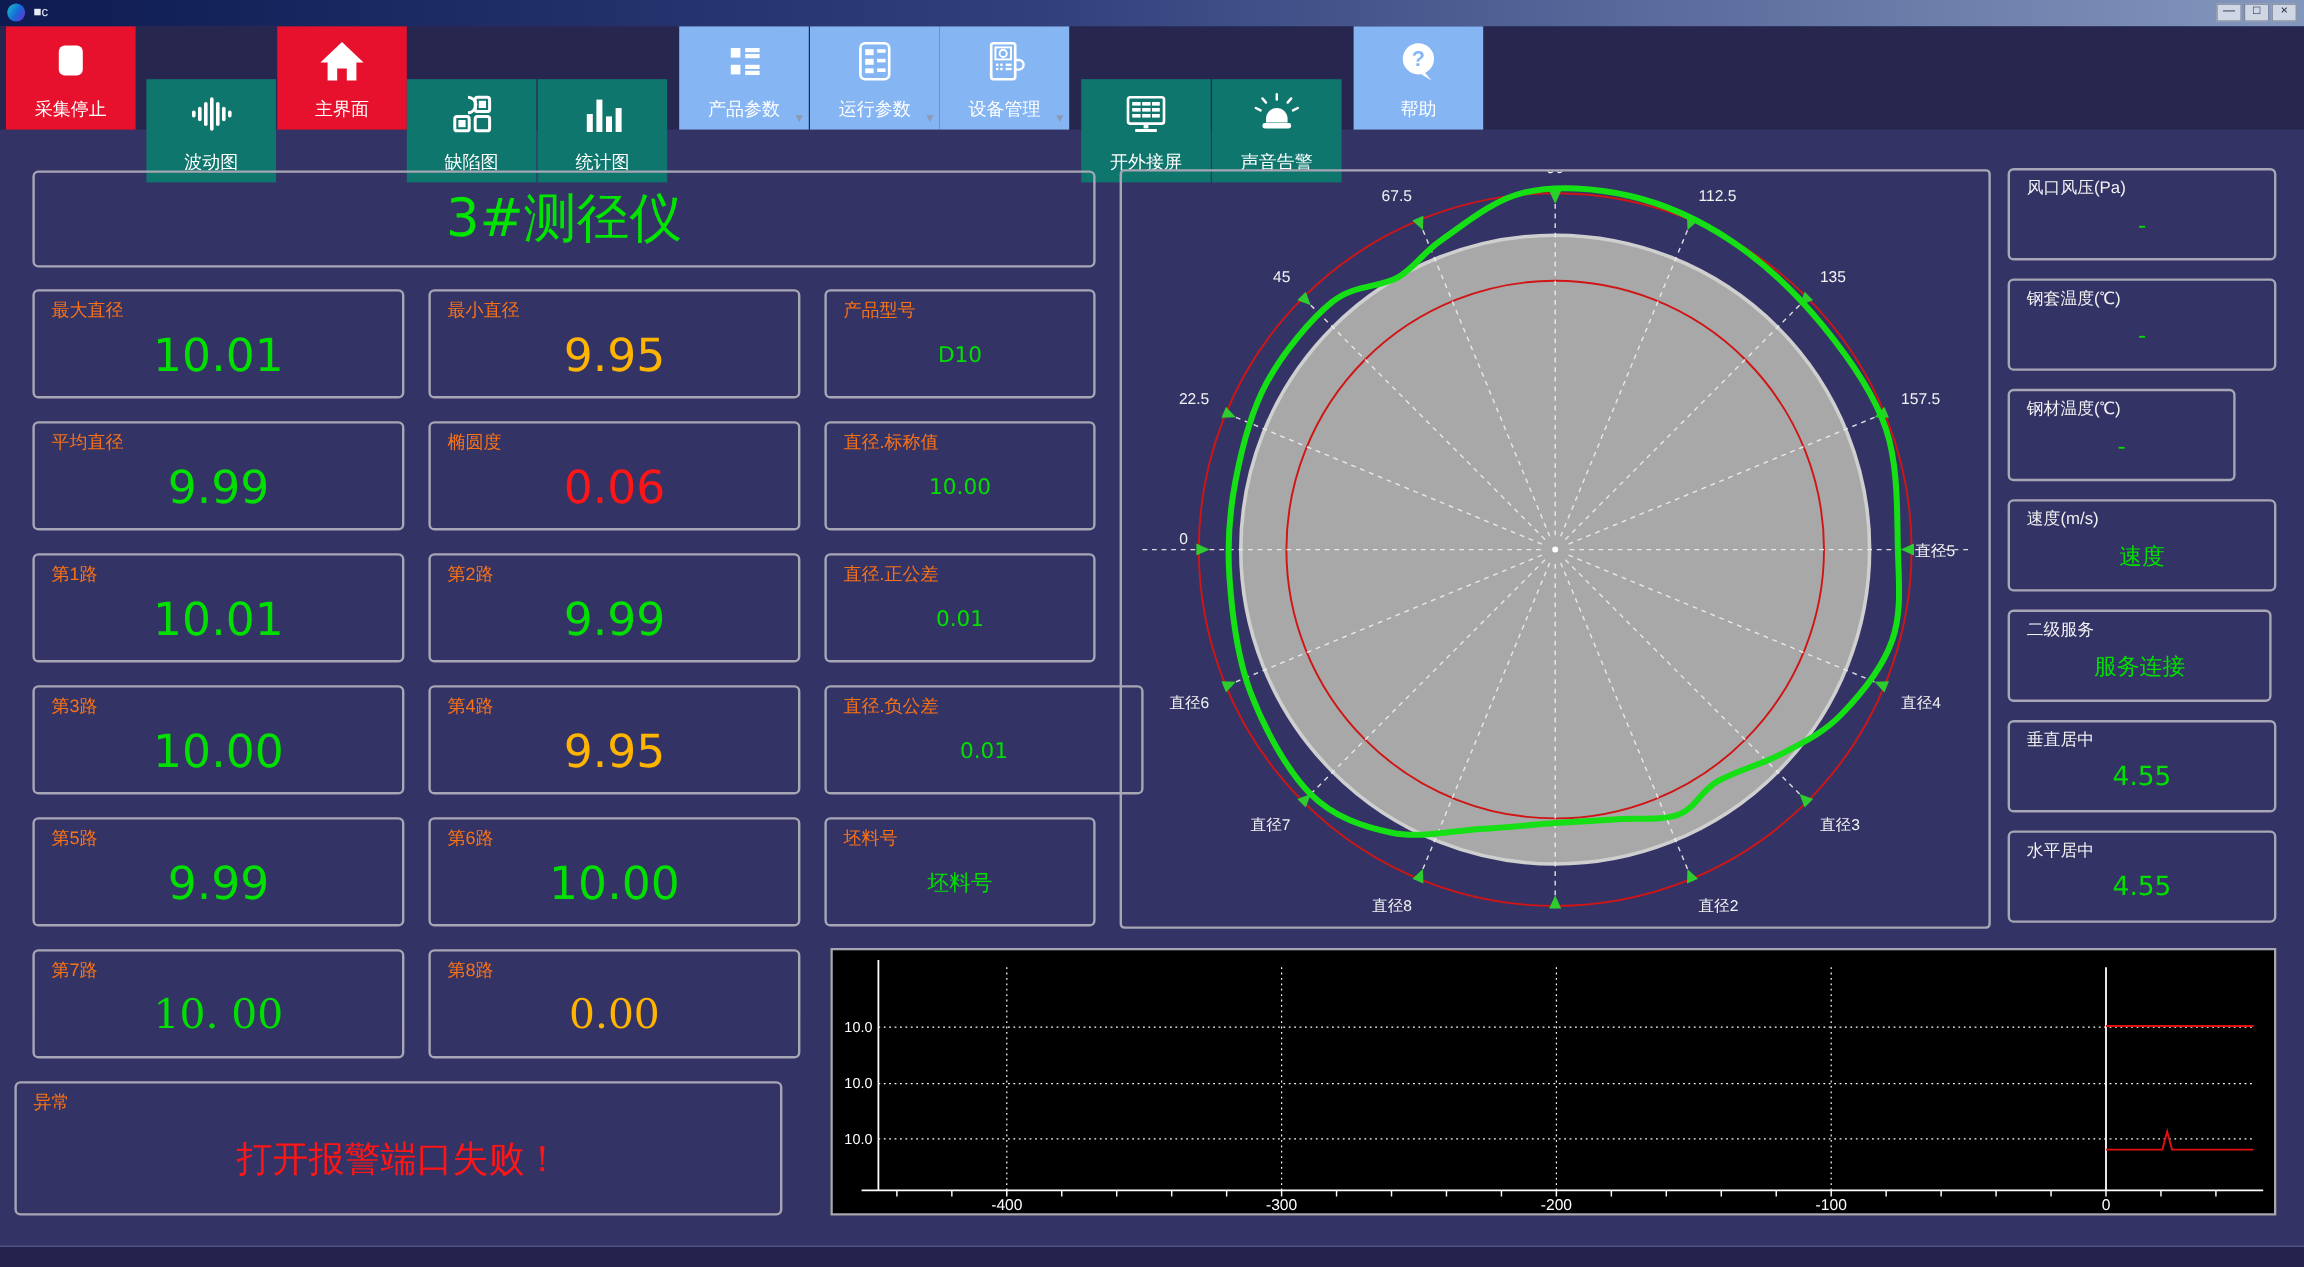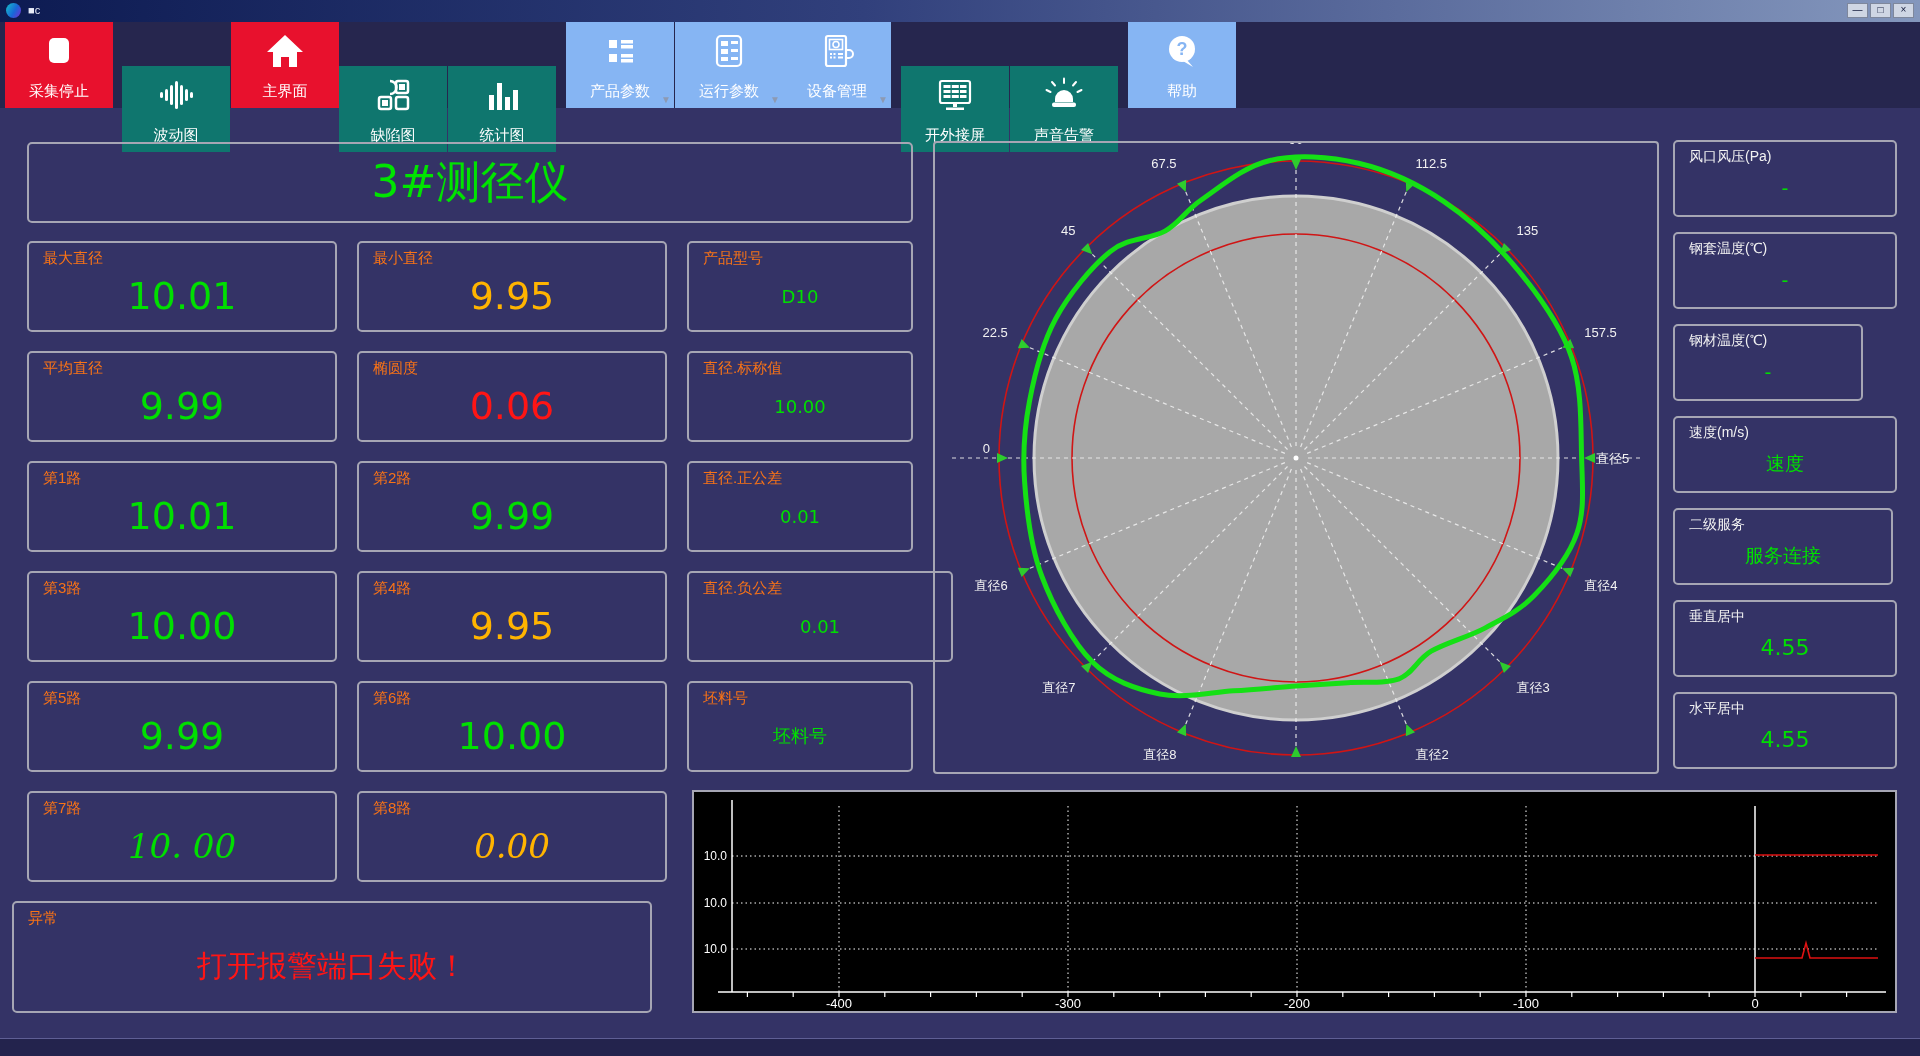--- a/index.html
+++ b/index.html
@@ -20,21 +20,21 @@
   .tb-ic{position:absolute;left:0;top:4px;width:108px;height:50px;display:flex;align-items:center;justify-content:center;}
   .tb-lb{position:absolute;left:0;bottom:7px;width:108px;text-align:center;color:#fff;font-size:15px;}
   .dd{position:absolute;right:3px;bottom:3px;font-size:10px;color:#8d9ab3;}
   
   .box{position:absolute;border:2px solid #a6a6b4;border-radius:5px;box-sizing:border-box;
        display:flex;flex-direction:column;padding:6px 14px;}
   .bl{color:#f97316;font-size:15px;}
   .bv{flex:1;display:flex;align-items:center;justify-content:center;
       font-family:"DejaVu Sans",sans-serif;font-size:38px;}
   .bv.small{font-size:18px;text-align:right;}
-  .bv.serif{font-family:"DejaVu Serif",serif;font-size:34px;font-style:italic;}
+  .bv.serif{font-family:"DejaVu Serif",serif;font-size:34px;}
   .bv.alarmtxt{font-size:30px;}
   .ptitle{justify-content:center;align-items:center;display:flex;flex:1;
           font-size:44px;color:#00e400;font-family:"DejaVu Sans",sans-serif;}
   .sv{flex:1;display:flex;align-items:center;justify-content:center;
       font-family:"DejaVu Sans",sans-serif;font-size:19px;color:#00df00;}
   .sv.num{font-size:22px;}
   .sb-lb{color:#f2f2f2;font-size:14px;}
   
   .polar{position:absolute;left:933px;top:141px;width:726px;height:633px;
          border:2px solid #a6a6b4;border-radius:4px;box-sizing:border-box;}

